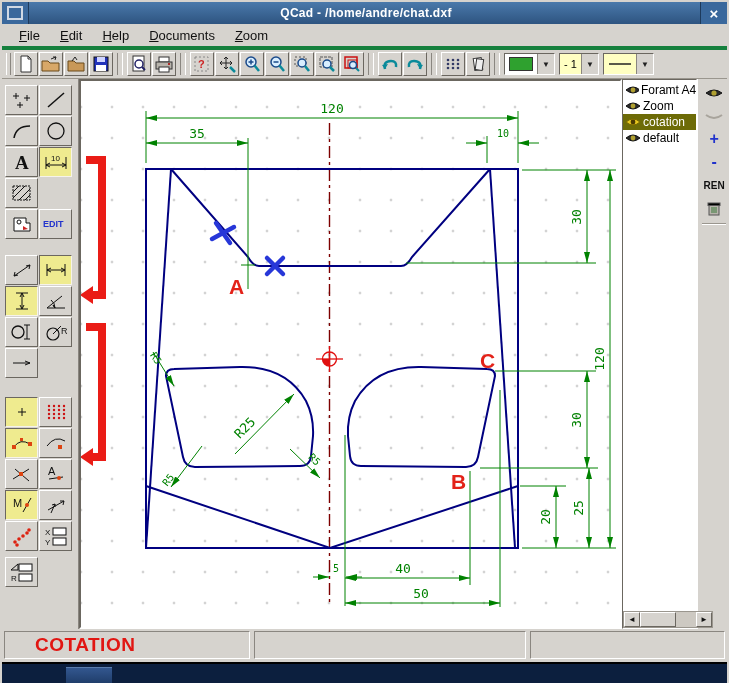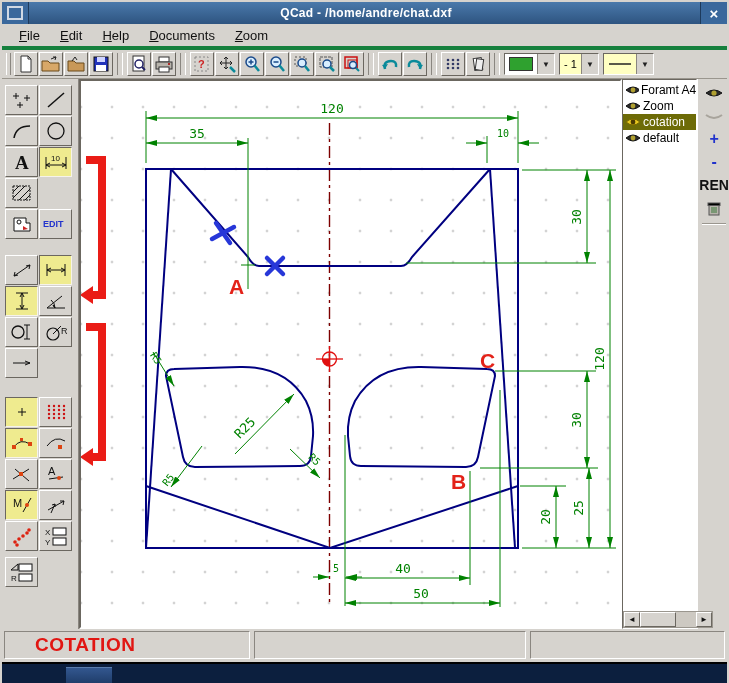--- a/index.html
+++ b/index.html
@@ -46,21 +46,21 @@
   .ruler-val{position:absolute;right:5px;top:1px;font-size:11px;color:#000;font-family:"Liberation Sans",sans-serif;}
 
   
   .layerpanel{width:108px;flex:none;display:flex;position:relative;background:#d6d3ce;}
   .layerlist{width:76px;background:#fff;border:1px solid;border-color:#6b6760 #fff #fff #6b6760;box-sizing:border-box;overflow:hidden;display:flex;flex-direction:column;padding-top:2px;}
   .lrow{display:flex;align-items:center;height:16px;gap:2px;padding-left:2px;white-space:nowrap;font-size:12px;color:#000;flex:none;}
   .lrow.selected{background:#6d6b07;color:#fff;}
   .lstrip{width:32px;display:flex;flex-direction:column;align-items:center;padding-top:6px;gap:7px;border-left:1px solid #fff;}
   .lbtn{width:22px;height:16px;display:flex;align-items:center;justify-content:center;font-size:14px;}
   .lbl-plus,.lbl-minus{color:#2233cc;font-weight:bold;font-size:16px;line-height:12px;}
-  .lbl-ren{font-size:14px;font-weight:bold;color:#111;}
+  .lbl-ren{font-size:10px;font-weight:bold;color:#111;}
   .lsep{width:24px;border-top:1px solid #9a968e;border-bottom:1px solid #fff;}
   .hscroll{position:absolute;left:1px;bottom:1px;width:90px;height:17px;display:flex;background:#cdc9c2;border:1px solid #9a968e;box-sizing:border-box;}
   .sarrow{width:16px;height:100%;background:#d6d3ce;border:1px solid;border-color:#fff #6b6760 #6b6760 #fff;font-size:8px;display:flex;align-items:center;justify-content:center;color:#111;box-sizing:border-box;}
   .sthumb{width:36px;height:100%;background:#d6d3ce;border:1px solid;border-color:#fff #6b6760 #6b6760 #fff;box-sizing:border-box;}
 
   
   .statusbar{height:33px;display:flex;gap:4px;padding:2px 2px 0 2px;box-sizing:border-box;}
   .spanel{border:1px solid;border-color:#8a8680 #fff #fff #8a8680;height:28px;box-sizing:border-box;display:flex;align-items:center;}
   .sp1{width:246px;} .sp2{width:272px;} .sp3{flex:1;}
   .cotation{color:#e11612;font-weight:bold;font-size:19px;letter-spacing:.5px;padding-left:30px;font-family:"Liberation Sans",sans-serif;}

